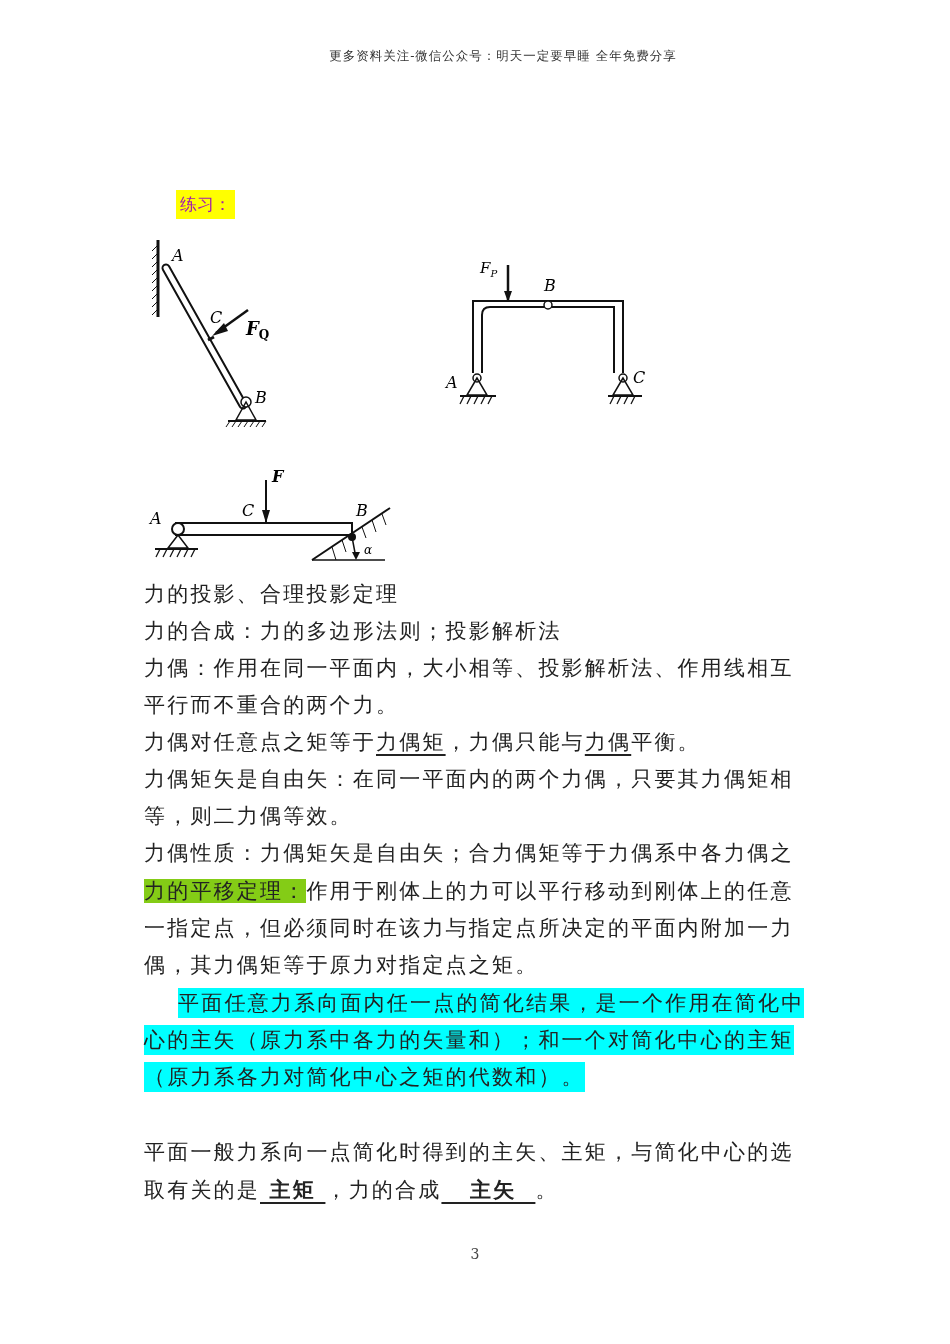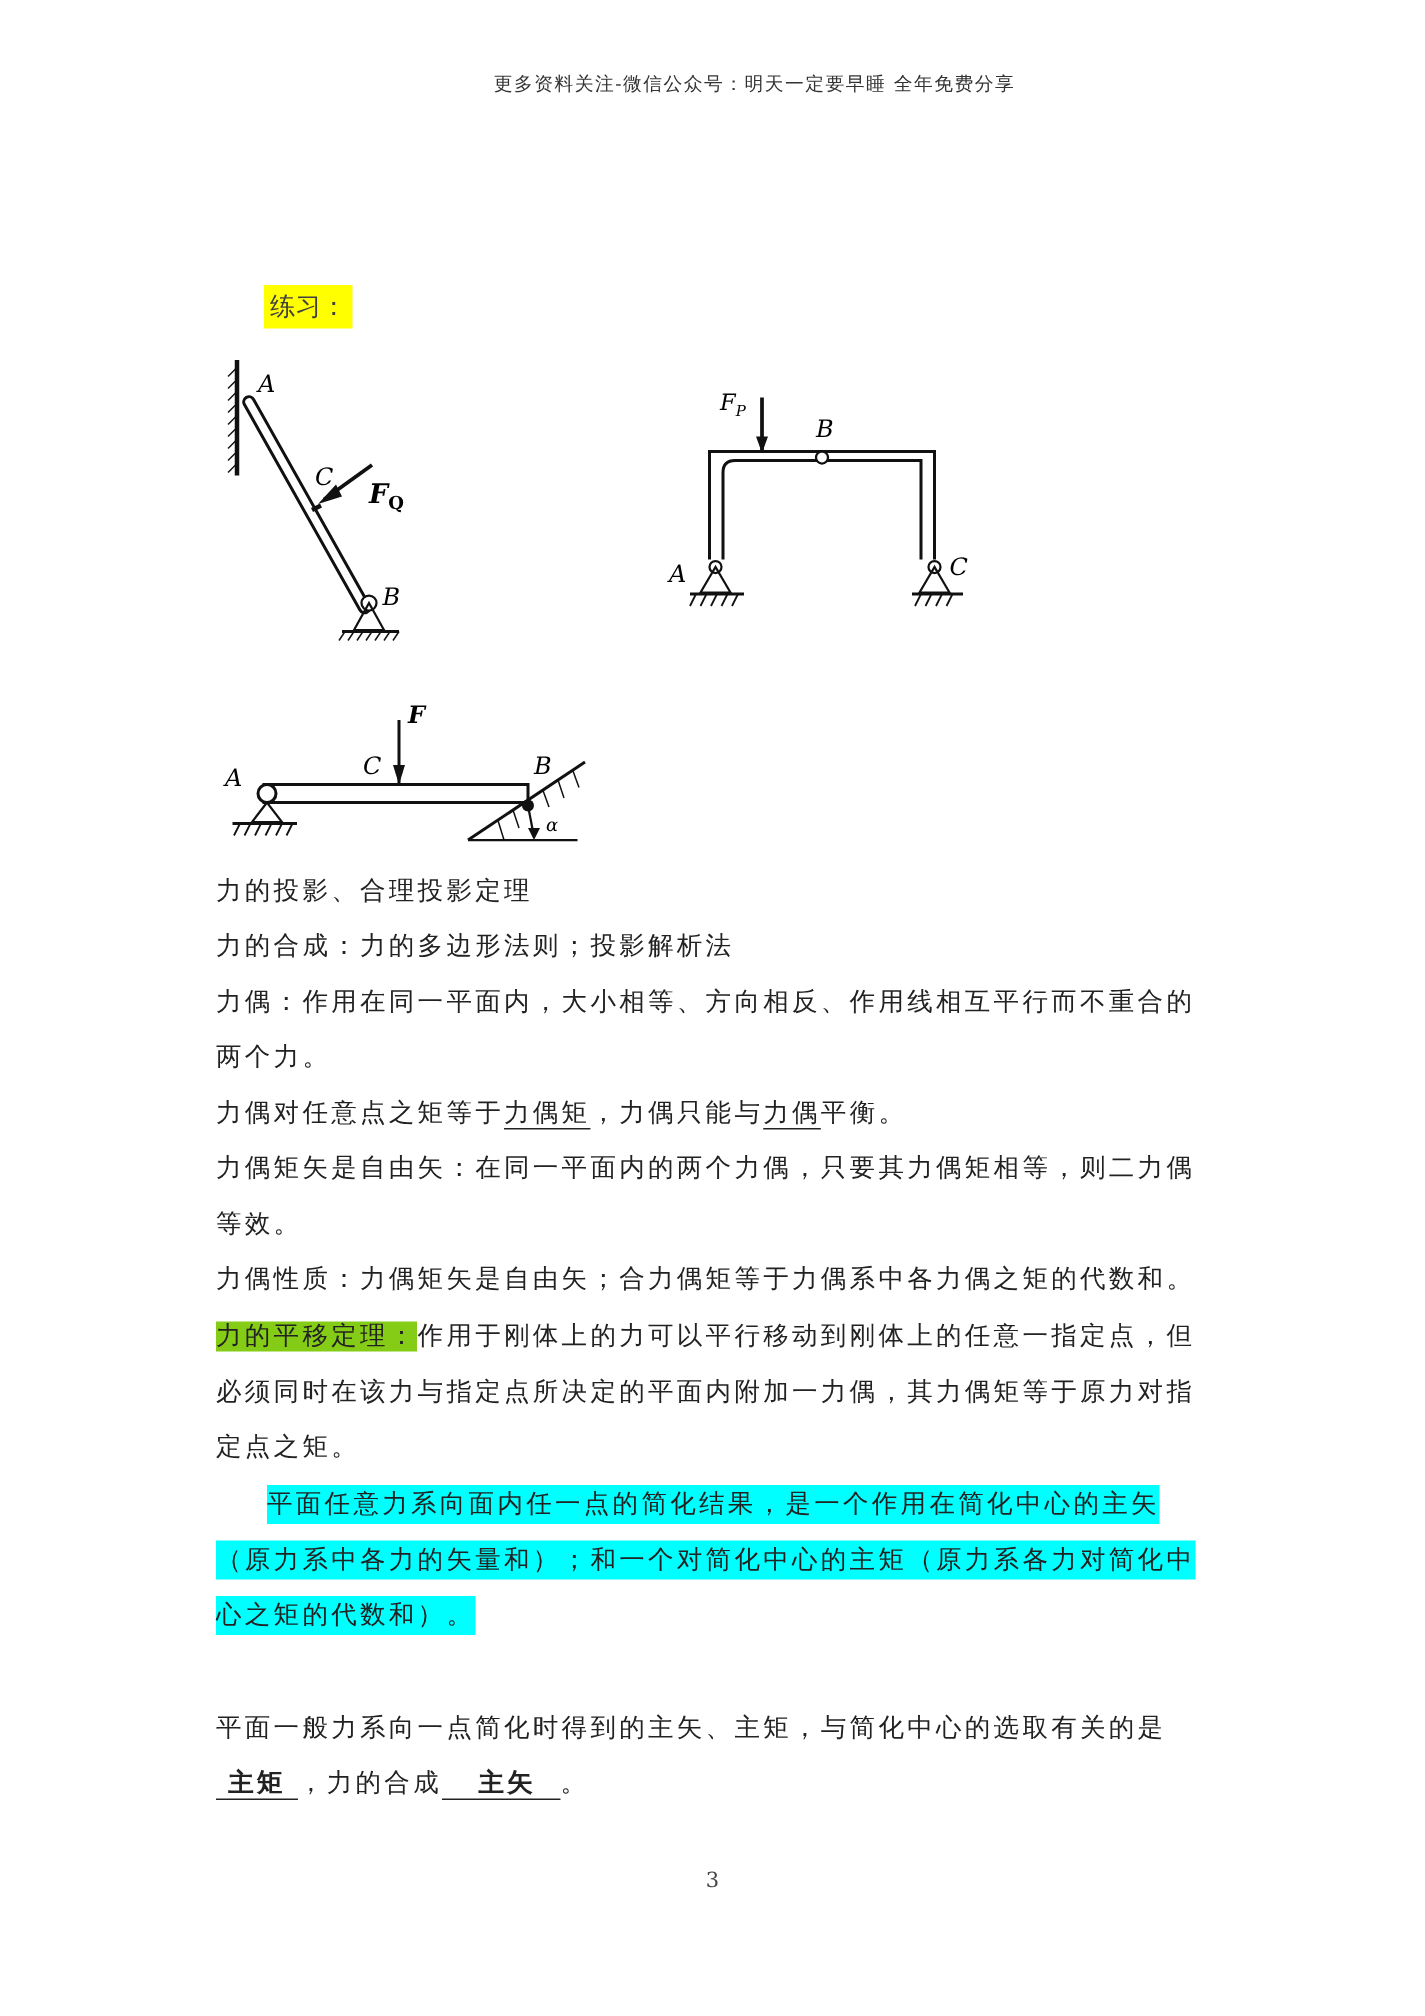--- a/index.html
+++ b/index.html
@@ -1,23 +1,23 @@
 <!DOCTYPE html>
 <html><head>
 <meta charset="utf-8">
 <style>
   html, body { margin: 0; padding: 0; background: #ffffff; }
   body { width: 950px; height: 1344px; position: relative; overflow: hidden;
          font-family: "DejaVu Serif", "Liberation Serif", serif; color: #222; }
   .header { position: absolute; top: 48px; left: 0; width: 950px; text-align: center;
             font-size: 12.5px; letter-spacing: 1px; color: #333; margin-left: 28px; }
   .practice { position: absolute; top: 190px; left: 176px; background: #ffff00;
-              font-size: 17px; padding: 3px 4px; color: #404040; }
+              font-size: 17px; padding: 3px 4px; color: #a21caf; }
   .fig { position: absolute; }
-  .para { position: absolute; left: 144px; width: 664px; font-size: 17px;
+  .para { position: absolute; left: 144px; width: 664px; font-size: 21px;
           line-height: 37px; letter-spacing: 2.2px; color: #222; }
   .u { text-decoration: underline; text-underline-offset: 5px; }
   .gray { background: #84cc16; }
   .cyan { background: #00ffff; padding: 3px 0; box-decoration-break: clone; -webkit-box-decoration-break: clone; }
   .blank { text-decoration: underline; text-underline-offset: 5px; white-space: pre; font-weight: bold; }
   .page-num { position: absolute; top: 1246px; left: 0; width: 950px; text-align: center;
               font-size: 14px; color: #444; }
   svg text { font-family: "DejaVu Serif", "Liberation Serif", serif; font-style: italic; }
 </style>
 </head>
@@ -137,21 +137,21 @@
   <polygon points="212,90 220,90 216,98" fill="#111"></polygon>
   <text x="10" y="62" font-size="16">A</text>
   <text x="102" y="54" font-size="16">C</text>
   <text x="132" y="20" font-size="16" font-weight="bold">F</text>
   <text x="216" y="54" font-size="16">B</text>
   <text x="224" y="92" font-size="12">α</text>
 </svg>
 
 <div class="para" style="top:576px">力的投影、合理投影定理</div>
 <div class="para" style="top:613px">力的合成：力的多边形法则；投影解析法</div>
-<div class="para" style="top:650px">力偶：作用在同一平面内，大小相等、方向相反、作用线相互平行而不重合的两个力。</div>
+<div class="para" style="top:650px">力偶：作用在同一平面内，大小相等、投影解析法、作用线相互平行而不重合的两个力。</div>
 
 <div class="para" style="top:724px">
   <span>力偶对任意点之矩等于</span><span class="u">力偶矩</span><span>，力偶只能与</span><span class="u">力偶</span><span>平衡。</span>
 </div>
 
 <div class="para" style="top:761px">力偶矩矢是自由矢：在同一平面内的两个力偶，只要其力偶矩相等，则二力偶等效。</div>
 <div class="para" style="top:835px">力偶性质：力偶矩矢是自由矢；合力偶矩等于力偶系中各力偶之矩的代数和。</div>
 
 <div class="para" style="top:873px">
   <span class="gray">力的平移定理：</span><span>作用于刚体上的力可以平行移动到刚体上的任意一指定点，但必须同时在该力与指定点所决定的平面内附加一力偶，其力偶矩等于原力对指定点之矩。</span>

